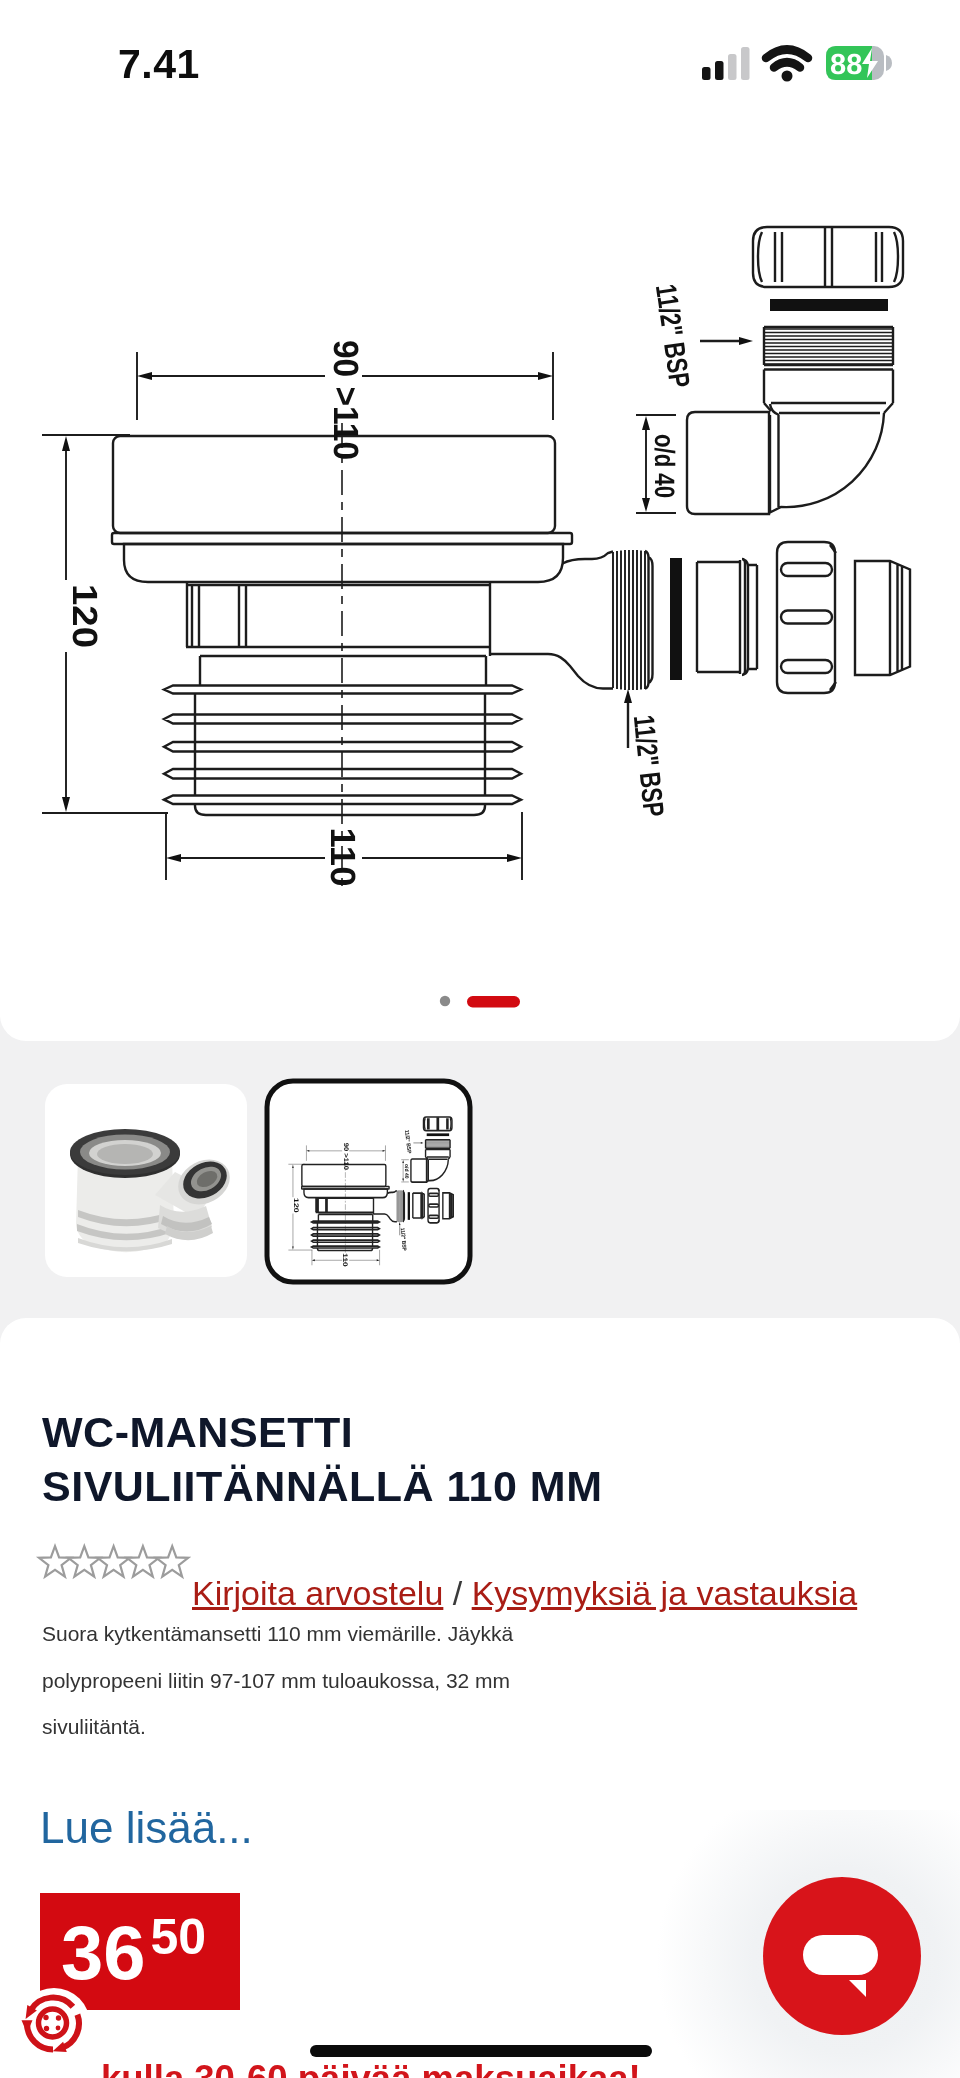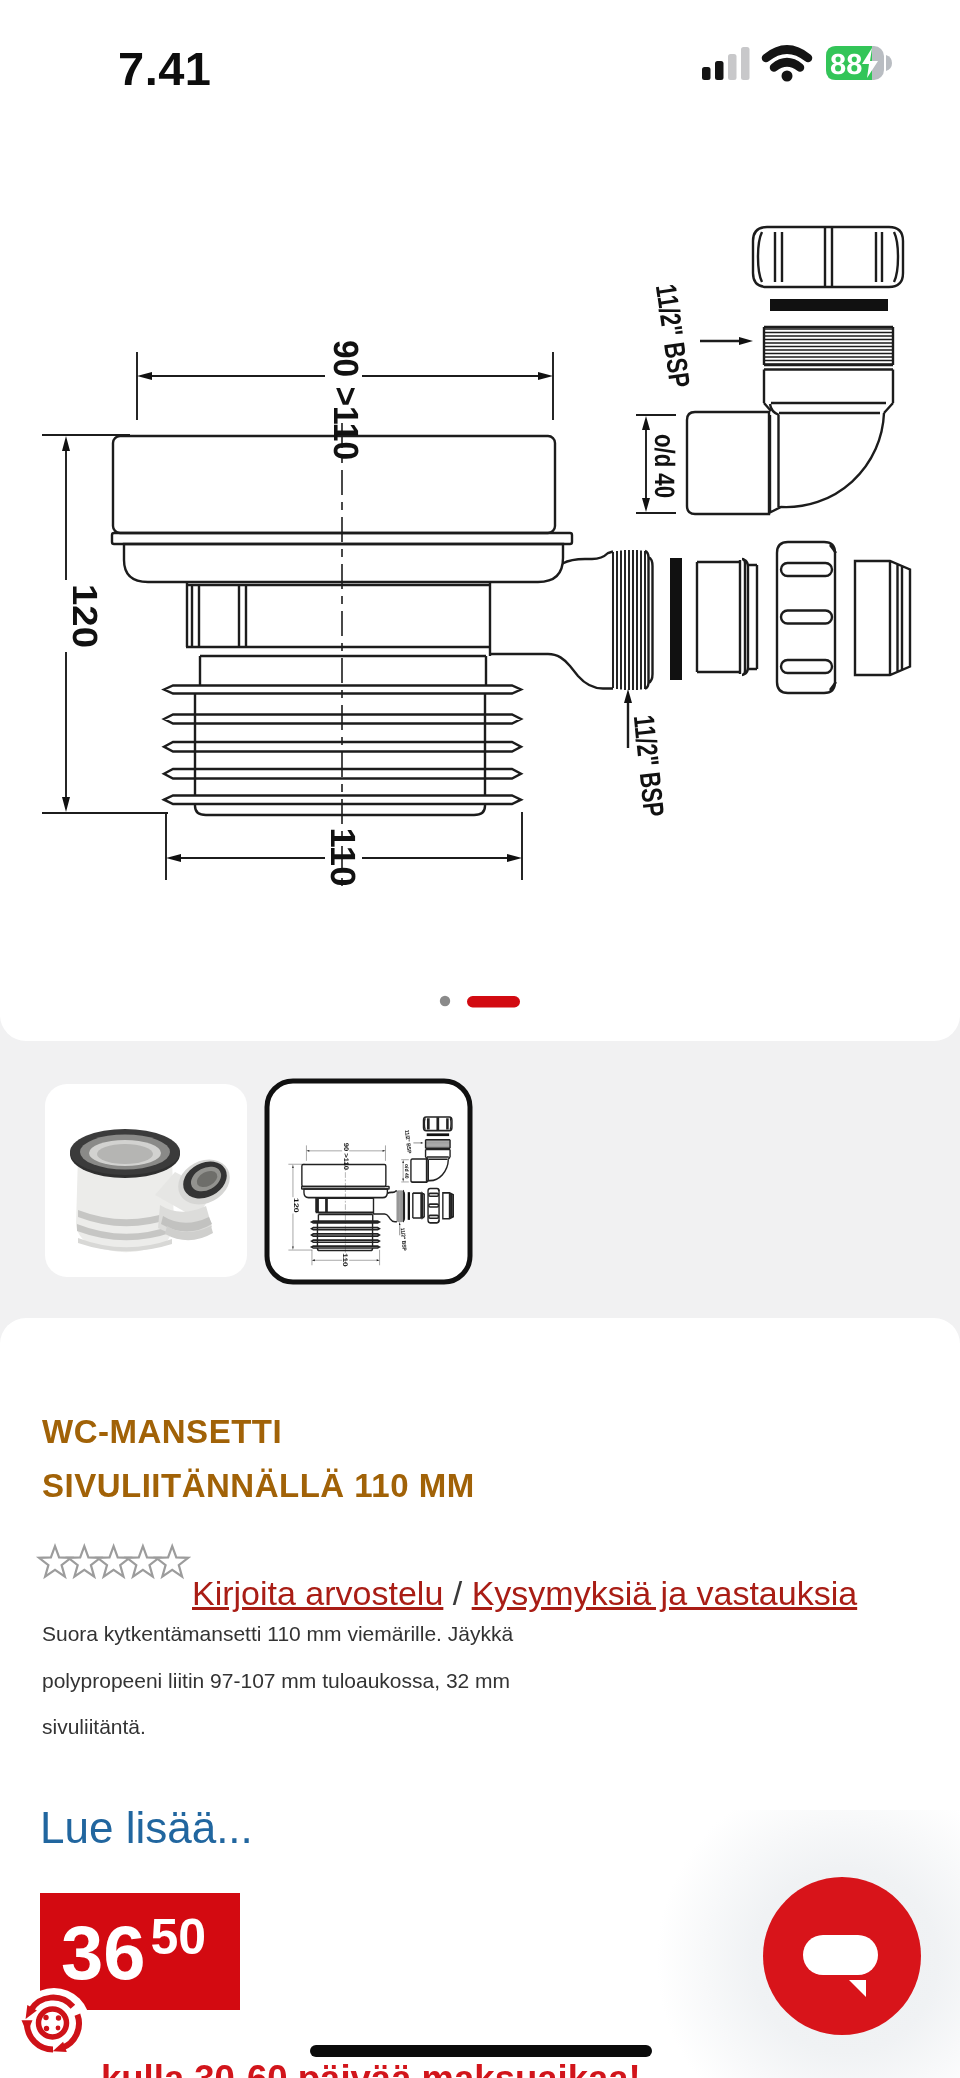--- a/index.html
+++ b/index.html
@@ -12,23 +12,23 @@
 <body>
 
 <div class="abs" style="left:0;top:1010px;width:960px;height:340px;background:#f1f1f2;"></div>
 
 <div class="abs" style="left:0;top:0;width:960px;height:1041px;background:#fff;border-radius:0 0 26px 26px;"></div>
 
 <div class="abs" style="left:0;top:1318px;width:960px;height:760px;background:#fff;border-radius:26px 26px 0 0;"></div>
 
 <div class="abs" style="left:640px;top:1810px;width:320px;height:268px;background:radial-gradient(circle 205px at 205px 150px, #edeff1 0%, #f0f2f4 45%, rgba(244,245,247,0) 92%);"></div>
 
-<div class="abs" style="left:118px;top:41px;font-size:47px;font-weight:700;color:#0d0d0d;letter-spacing:0.5px;">7.41</div>
-
-<div class="abs" style="left:42px;top:1405px;font-size:33px;font-weight:700;color:#a16207;line-height:54px;letter-spacing:0.5px;">WC-MANSETTI<br>SIVULIITÄNNÄLLÄ 110 MM</div>
+<div class="abs" style="left:118px;top:41px;font-size:41px;font-weight:700;color:#0d0d0d;letter-spacing:0.5px;">7.41</div>
+
+<div class="abs" style="left:42px;top:1405px;font-size:43px;font-weight:700;color:#0f172a;line-height:54px;letter-spacing:0.5px;">WC-MANSETTI<br>SIVULIITÄNNÄLLÄ 110 MM</div>
 
 <div class="abs" style="left:192px;top:1540px;font-size:34px;color:#3a3a3a;margin-top:34px;">
 <span style="color:#a91d15;text-decoration:underline;">Kirjoita arvostelu</span> / <span style="color:#a91d15;text-decoration:underline;">Kysymyksiä ja vastauksia</span>
 </div>
 
 <div class="abs" style="left:42px;top:1611px;font-size:21px;color:#333;line-height:46.5px;white-space:nowrap;">Suora kytkentämansetti 110 mm viemärille. Jäykkä<br>polypropeeni liitin 97-107 mm tuloaukossa, 32 mm<br>sivuliitäntä.</div>
 
 <div class="abs" style="left:40px;top:1803px;font-size:44px;color:#21669f;">Lue lisää...</div>
 
 <div class="abs" style="left:40px;top:1893px;width:200px;height:117px;background:#d30a11;"></div>

